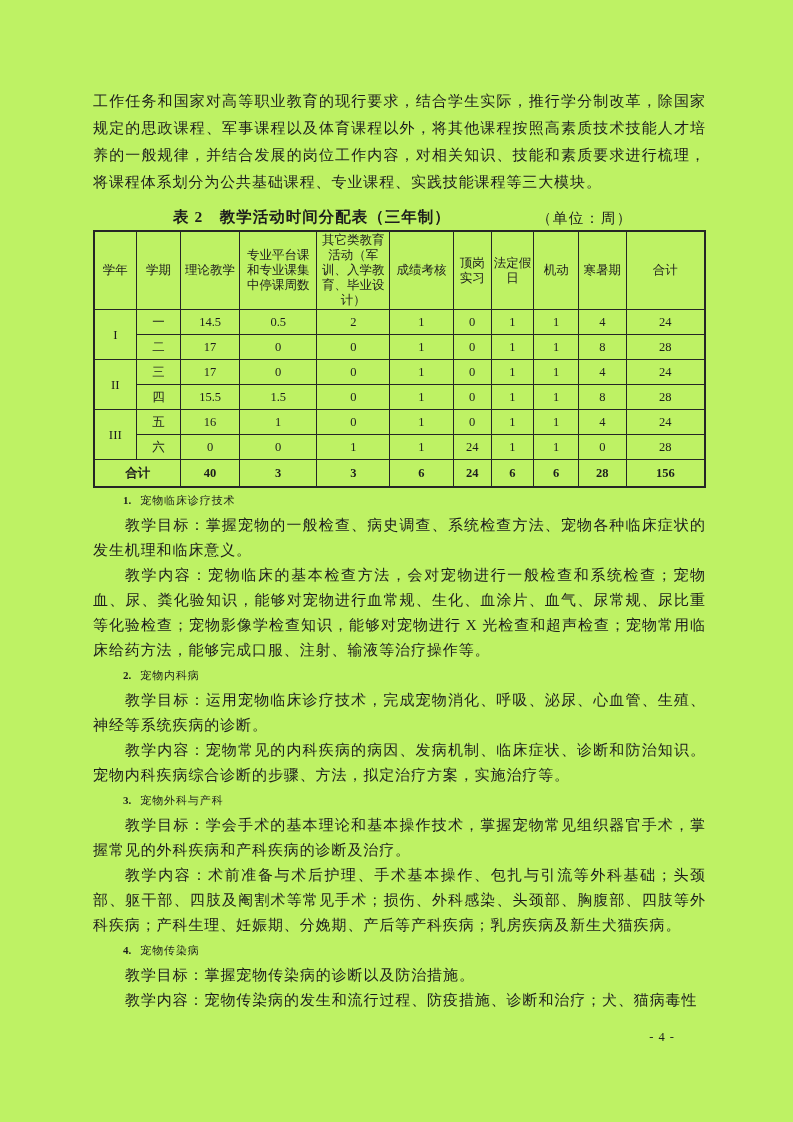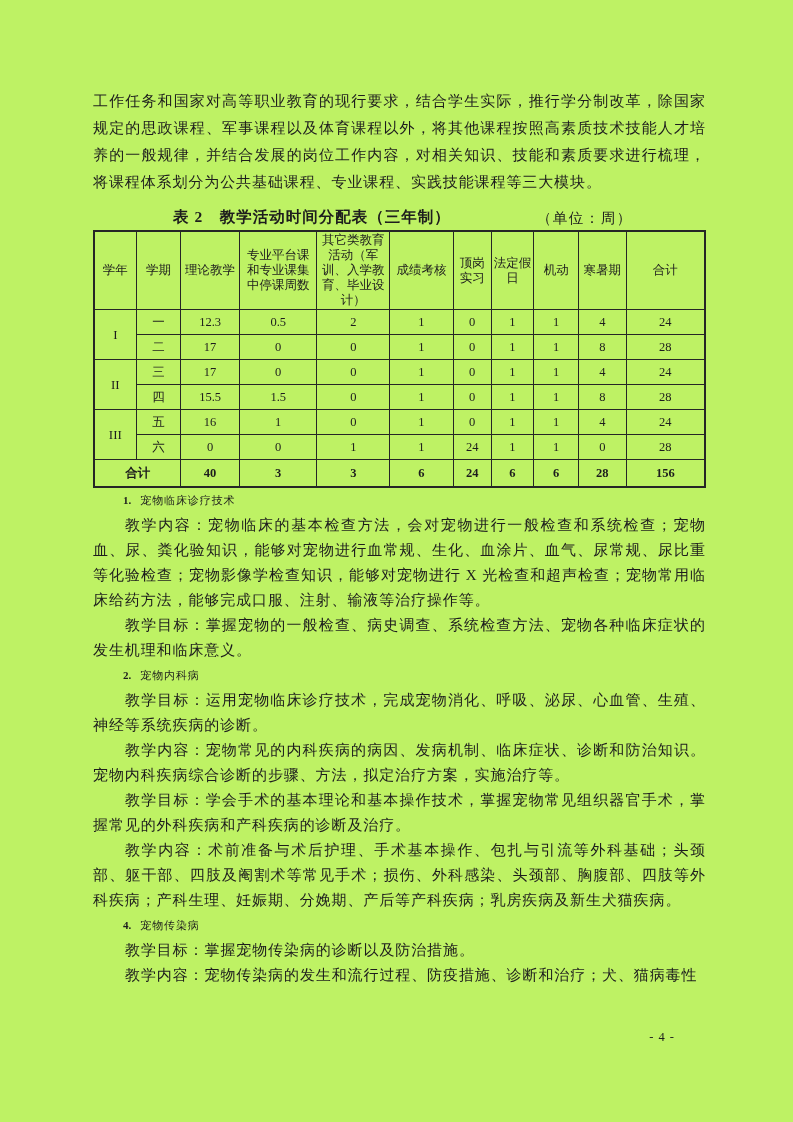--- a/index.html
+++ b/index.html
@@ -86,21 +86,21 @@
             <th>法定假日</th>
             <th>机动</th>
             <th>寒暑期</th>
             <th>合计</th>
           </tr>
         </thead>
         <tbody>
           <tr>
             <td rowspan="2" class="year-cell">I</td>
             <td>一</td>
-            <td>12.3</td>
+            <td>14.5</td>
             <td>0.5</td>
             <td>2</td>
             <td>1</td>
             <td>0</td>
             <td>1</td>
             <td>1</td>
             <td>4</td>
             <td>24</td>
           </tr>
           <tr>
@@ -176,25 +176,26 @@
             <td>6</td>
             <td>28</td>
             <td>156</td>
           </tr>
         </tbody>
       </table>
 
 
     <div>
         <p class="course-head"><span class="num">1.</span><span>宠物临床诊疗技术</span></p>
+        <p class="bodyp">教学目标：掌握宠物的一般检查、病史调查、系统检查方法、宠物各种临床症状的发生机理和临床意义。</p>
         <p class="bodyp">教学内容：宠物临床的基本检查方法，会对宠物进行一般检查和系统检查；宠物血、尿、粪化验知识，能够对宠物进行血常规、生化、血涂片、血气、尿常规、尿比重等化验检查；宠物影像学检查知识，能够对宠物进行 X 光检查和超声检查；宠物常用临床给药方法，能够完成口服、注射、输液等治疗操作等。</p>
-        <p class="bodyp">教学目标：掌握宠物的一般检查、病史调查、系统检查方法、宠物各种临床症状的发生机理和临床意义。</p>
         <p class="course-head"><span class="num">2.</span><span>宠物内科病</span></p>
         <p class="bodyp">教学目标：运用宠物临床诊疗技术，完成宠物消化、呼吸、泌尿、心血管、生殖、神经等系统疾病的诊断。</p>
         <p class="bodyp">教学内容：宠物常见的内科疾病的病因、发病机制、临床症状、诊断和防治知识。宠物内科疾病综合诊断的步骤、方法，拟定治疗方案，实施治疗等。</p>
+        <p class="course-head"><span class="num">3.</span><span>宠物外科与产科</span></p>
         <p class="bodyp">教学目标：学会手术的基本理论和基本操作技术，掌握宠物常见组织器官手术，掌握常见的外科疾病和产科疾病的诊断及治疗。</p>
         <p class="bodyp">教学内容：术前准备与术后护理、手术基本操作、包扎与引流等外科基础；头颈部、躯干部、四肢及阉割术等常见手术；损伤、外科感染、头颈部、胸腹部、四肢等外科疾病；产科生理、妊娠期、分娩期、产后等产科疾病；乳房疾病及新生犬猫疾病。</p>
         <p class="course-head"><span class="num">4.</span><span>宠物传染病</span></p>
         <p class="bodyp">教学目标：掌握宠物传染病的诊断以及防治措施。</p>
         <p class="bodyp">教学内容：宠物传染病的发生和流行过程、防疫措施、诊断和治疗；犬、猫病毒性</p>
       </div>
 
   </div>
   <div class="page-num">- 4 -</div>
 </div>

